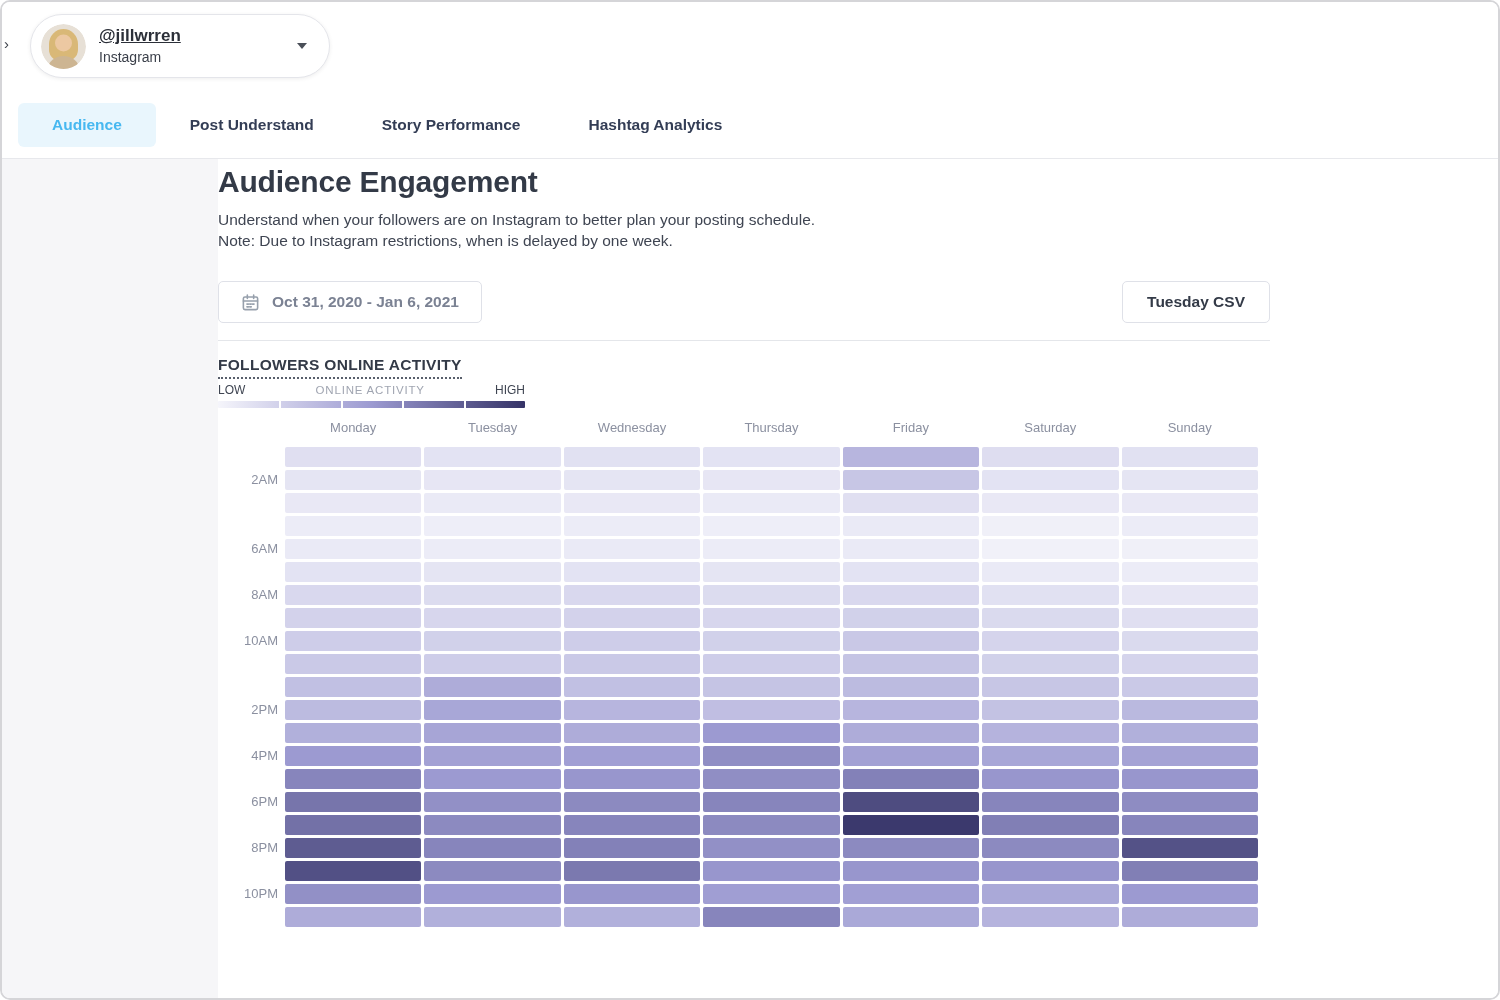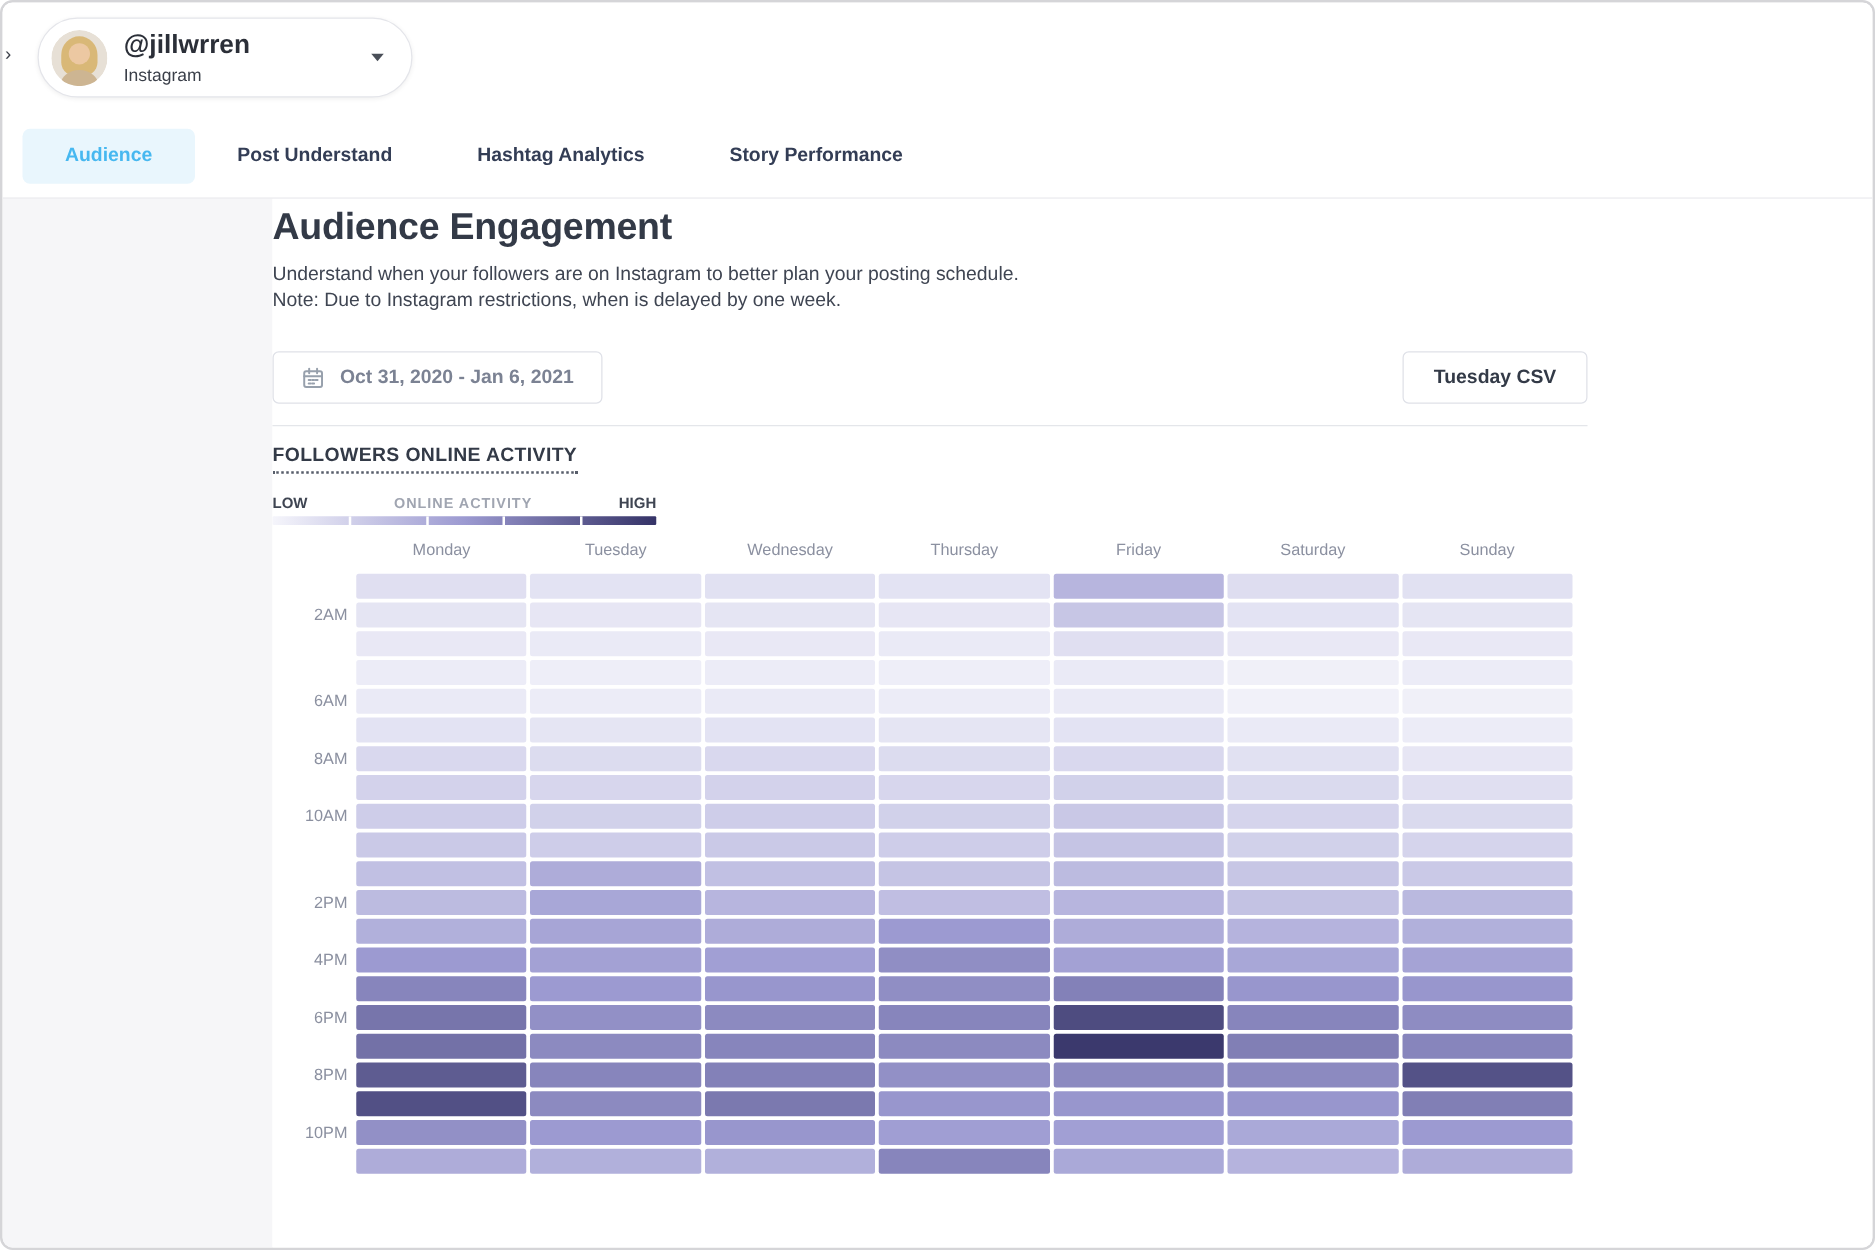--- a/index.html
+++ b/index.html
@@ -27,21 +27,21 @@
     background: #fff;
     border: 1px solid #e4e5ea;
     border-radius: 33px;
     box-shadow: 0 1px 4px rgba(0,0,0,.07);
     display: flex; align-items: center;
     padding: 0 22px 0 10px; gap: 13px;
     cursor: pointer;
   }
   .avatar { width: 45px; height: 45px; border-radius: 50%; overflow: hidden; flex: 0 0 auto; }
   .account-names { display: flex; flex-direction: column; line-height: 1.35; }
-  .account-handle { font-size: 21px; font-weight: 700; color: #2b2f38; }
+  .account-handle { font-size: 17px; font-weight: 700; color: #2b2f38; text-decoration: underline; }
   .account-platform { font-size: 14px; color: #3a3f49; }
   .chevron-down {
     margin-left: auto;
     width: 0; height: 0;
     border-left: 5px solid transparent;
     border-right: 5px solid transparent;
     border-top: 6px solid #4a4f58;
   }
 
   
@@ -105,21 +105,21 @@
   .section-title {
     display: inline-block;
     margin-top: 15px;
     font-size: 15.5px; font-weight: 700;
     letter-spacing: 0.3px;
     color: #333a47;
     border-bottom: 2px dotted #585e6b;
     padding-bottom: 3px;
   }
 
-  .legend { width: 307px; margin-top: 16px; font-weight: bold; }
+  .legend { width: 307px; margin-top: 4px; }
   .legend-labels { display: flex; justify-content: space-between; align-items: baseline; }
   .legend-low, .legend-high { font-size: 12px; color: #3f4552; }
   .legend-mid { font-size: 11.5px; color: #a0a5b1; letter-spacing: 0.8px; }
   .legend-bar { position: relative; margin-top: 4px; height: 7px; border-radius: 1px; overflow: hidden; }
   .legend-bar .tick { position: absolute; top: 0; bottom: 0; width: 2px; background: #fff; }
 
   .heatmap { width: 1040px; margin-top: 12px; }
   .hm-days { display: flex; gap: 3px; height: 18px; margin-bottom: 9px; }
   .hm-days .spacer { width: 64px; flex: 0 0 auto; }
   .day-label { flex: 1; text-align: center; font-size: 13px; color: #8b90a0; }
@@ -151,22 +151,22 @@
         <span class="account-handle">@jillwrren</span>
         <span class="account-platform">Instagram</span>
       </span>
       <span class="chevron-down"></span>
     </div>
   </div>
 
   <div class="tabbar">
       <button class="tab active">Audience</button>
       <button class="tab">Post Understand</button>
+      <button class="tab">Story Performance</button>
       <button class="tab">Hashtag Analytics</button>
-      <button class="tab">Story Performance</button>
     </div>
 
   <div class="body-row">
     <div class="gutter"></div>
     <div class="main">
       <div class="main-inner">
 
         <h1 class="page-title">Audience Engagement</h1>
 
         <div class="desc">

